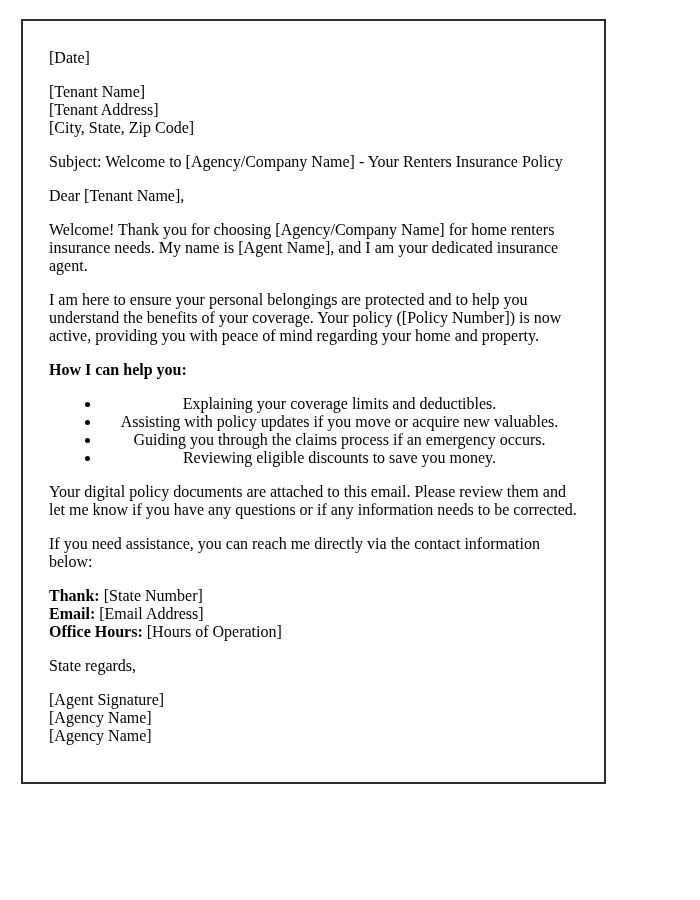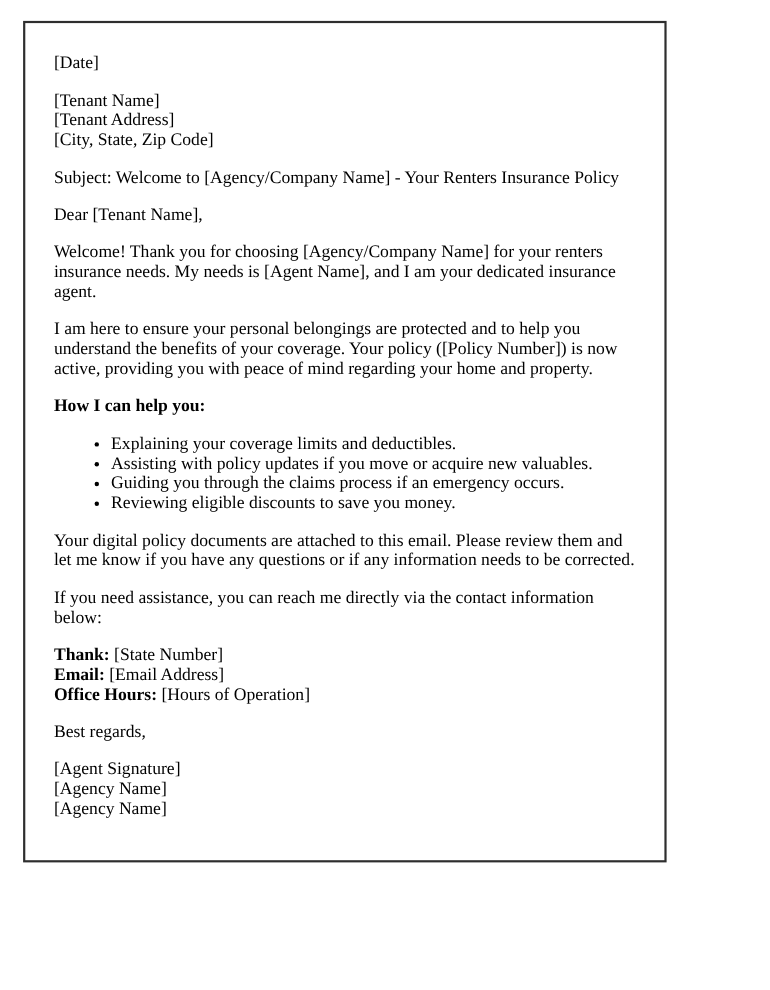--- a/index.html
+++ b/index.html
@@ -26,20 +26,21 @@
     padding: 12px 26px 21px 26px;
     background: #ffffff;
   }
   .letter p {
     margin: 16px 0;
   }
   .letter ul {
     margin: 16px 0;
     padding-left: 52px;
     list-style-type: disc;
+    text-align: center;
   }
   .letter li {
     margin: 0;
     padding: 0;
   }
   .bold, strong { font-weight: bold; }
 </style>
 </head>
 <body>
 
@@ -50,21 +51,21 @@
   <p>
     <span>[Tenant Name]</span><br>
     <span>[Tenant Address]</span><br>
     <span>[City, State, Zip Code]</span>
   </p>
 
   <p>Subject: Welcome to [Agency/Company Name] - Your Renters Insurance Policy</p>
 
   <p>Dear [Tenant Name],</p>
 
-  <p>Welcome! Thank you for choosing [Agency/Company Name] for your renters insurance needs. My needs is [Agent Name], and I am your dedicated insurance agent.</p>
+  <p>Welcome! Thank you for choosing [Agency/Company Name] for home renters insurance needs. My name is [Agent Name], and I am your dedicated insurance agent.</p>
 
   <p>I am here to ensure your personal belongings are protected and to help you understand the benefits of your coverage. Your policy ([Policy Number]) is now active, providing you with peace of mind regarding your home and property.</p>
 
   <p><strong>How I can help you:</strong></p>
 
   <ul>
     <li>Explaining your coverage limits and deductibles.</li>
     <li>Assisting with policy updates if you move or acquire new valuables.</li>
     <li>Guiding you through the claims process if an emergency occurs.</li>
     <li>Reviewing eligible discounts to save you money.</li>
@@ -77,21 +78,21 @@
   <p>
     <strong>Thank:</strong>
     <span>[State Number]</span><br>
     <strong>Email:</strong>
     <span>[Email Address]</span><br>
     <strong>Office Hours:</strong>
     <span>[Hours of Operation]</span>
   </p>
 
 
-  <p>Best regards,</p>
+  <p>State regards,</p>
 
   <p>
     <span>[Agent Signature]</span><br>
     <span>[Agency Name]</span><br>
     <span>[Agency Name]</span>
   </p>
 
 </div>
 
 </body></html>

